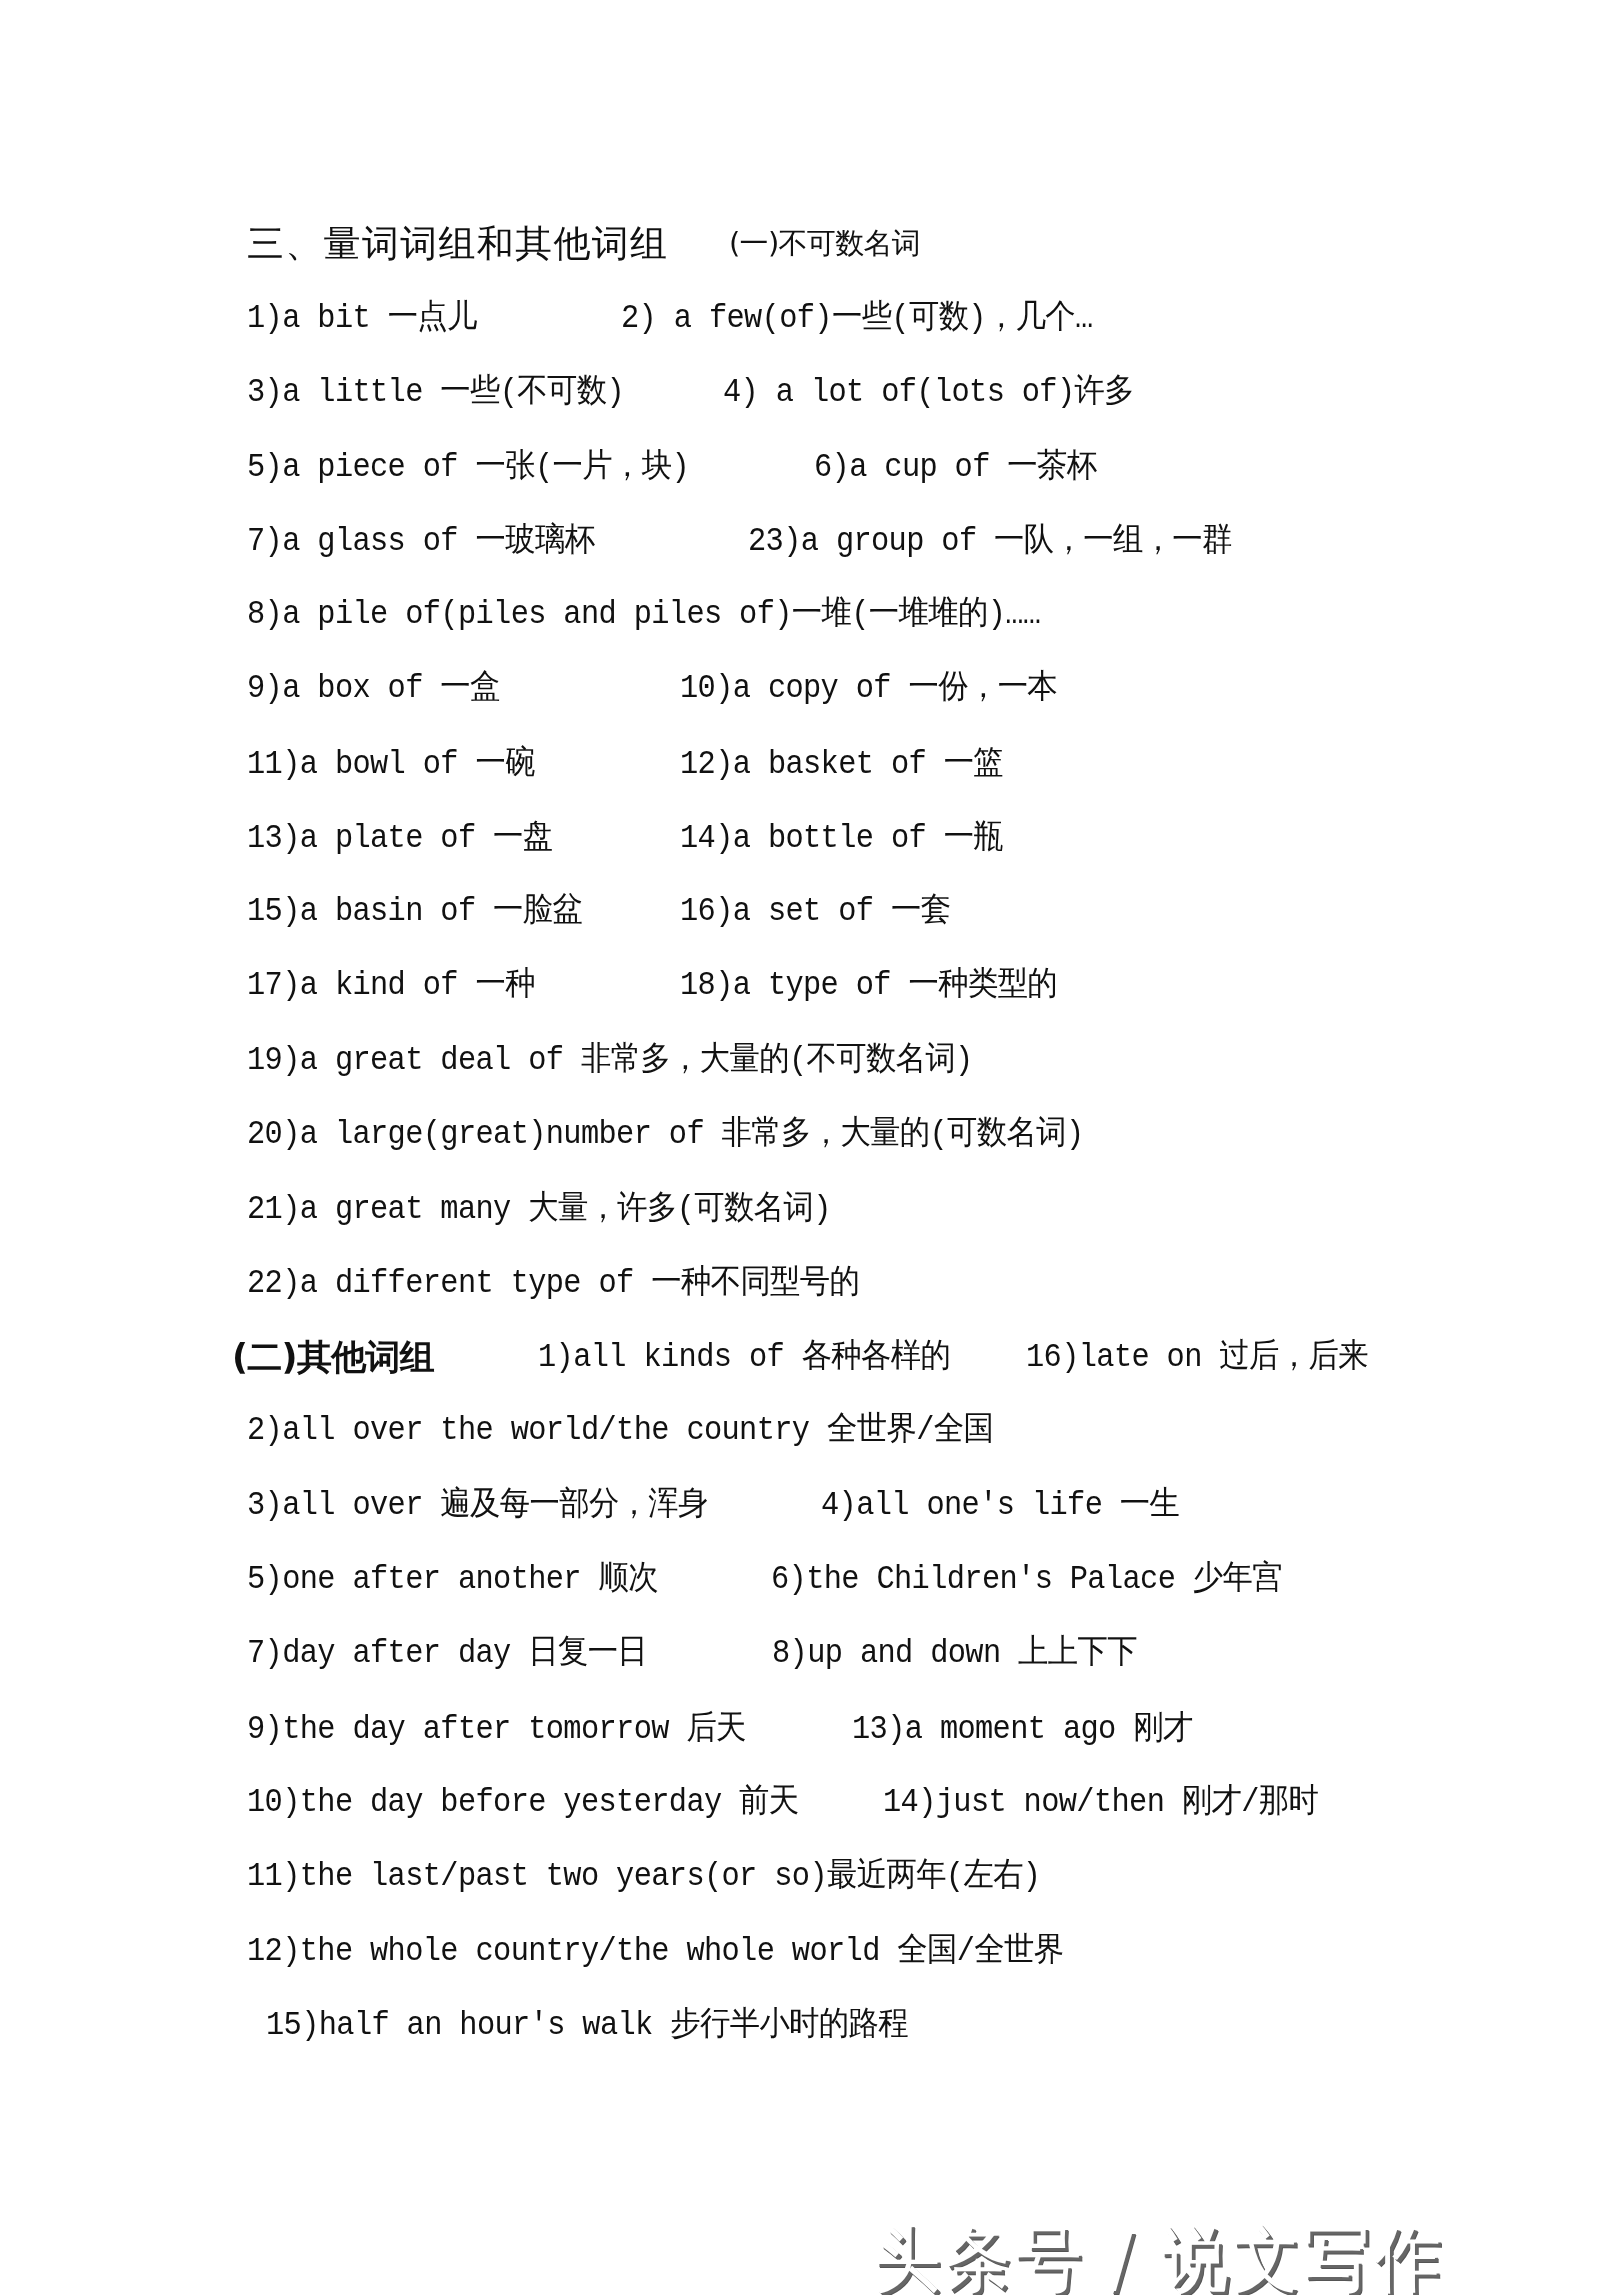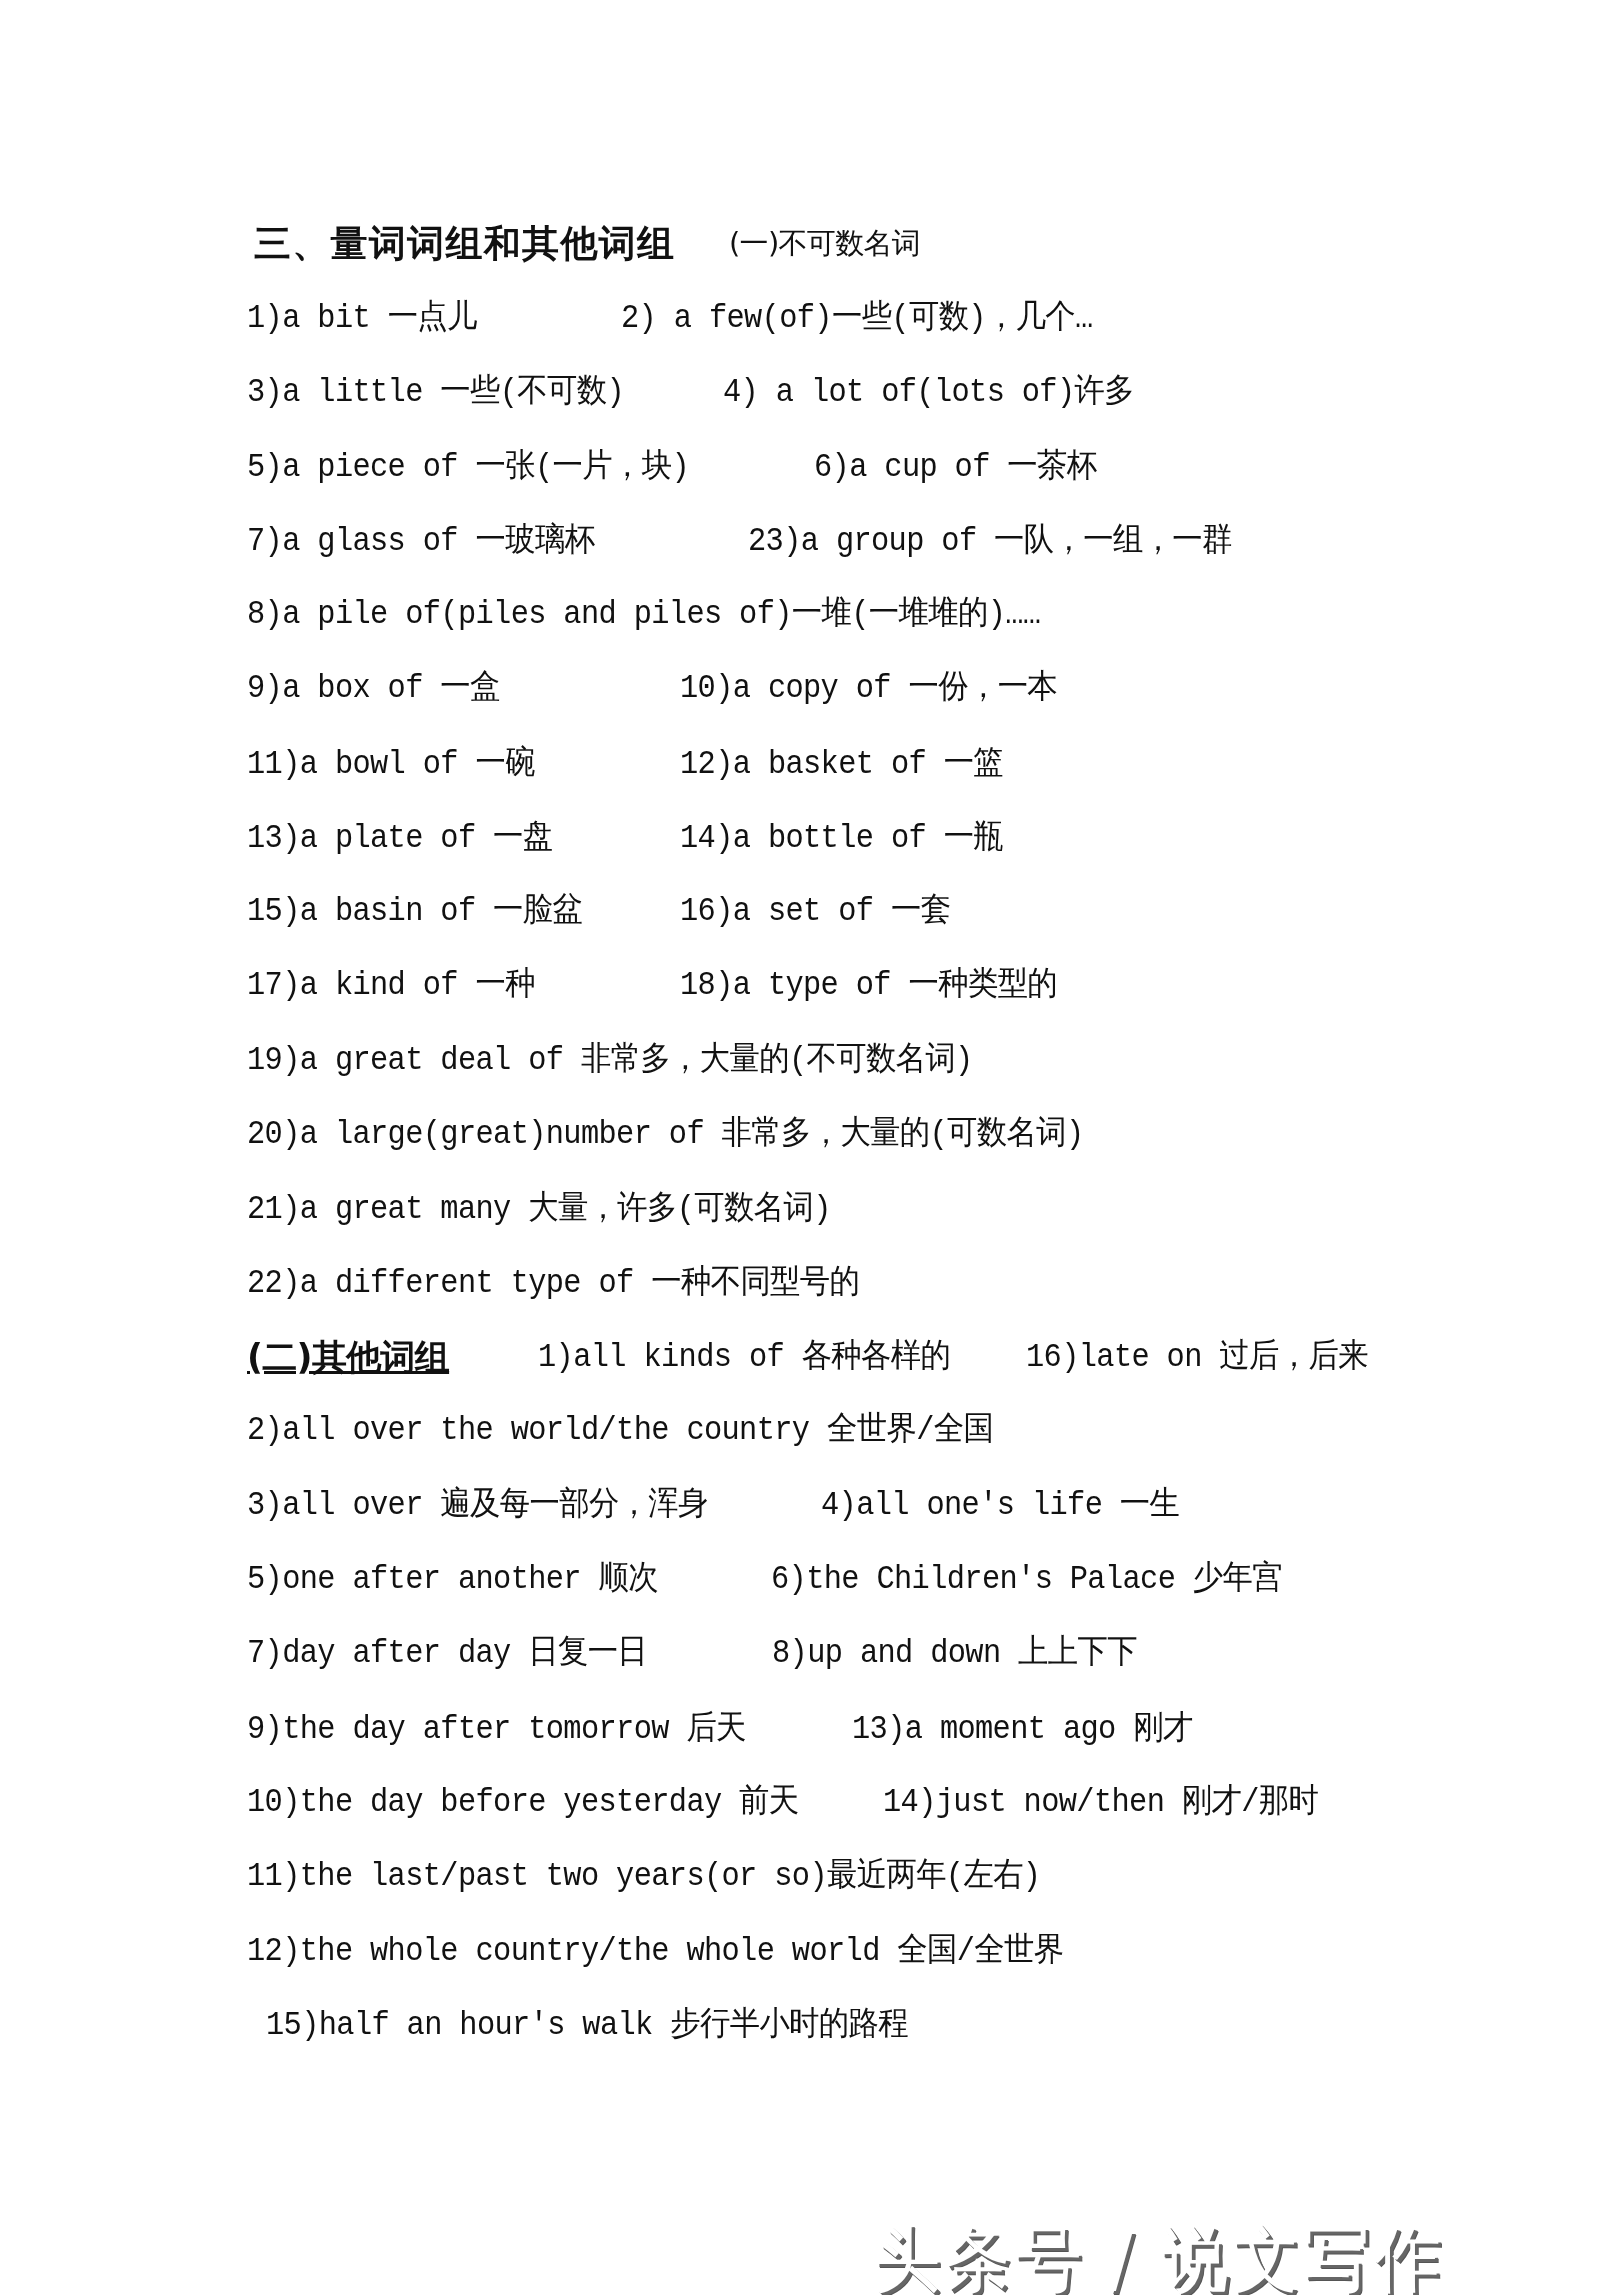--- a/index.html
+++ b/index.html
@@ -6,21 +6,21 @@
   body {
     width:1623px; height:2295px; background:#ffffff; position:relative; overflow:hidden;
     font-family: "Liberation Mono", "DejaVu Sans Mono", monospace; color:#111;
   }
   .line { position:absolute; left:0; height:59px; white-space:nowrap; }
   .seg {
     position:absolute; top:0; white-space:nowrap;
     font-size:33px; line-height:59px; letter-spacing:-0.7px;
     transform: scaleX(0.92); transform-origin:left center;
   }
-  .h1 { font-family:"DejaVu Sans", sans-serif; font-weight:bold; font-size:37px; letter-spacing:1.3px; transform:none;margin-left:7px; }
+  .h1 { font-family:"DejaVu Sans", sans-serif; font-weight:normal; font-size:37px; letter-spacing:1.3px; transform:none; }
   .h1-sub { font-family:"DejaVu Sans", sans-serif; font-size:29px; transform:none; }
   .h2 { font-family:"DejaVu Sans", sans-serif; font-weight:bold; font-size:35px; transform:none; }
   .watermark {
     position:absolute; left:873px; top:2211px; font-family:"DejaVu Sans", sans-serif;
     font-size:73px; color:#ffffff; letter-spacing:3.9px;
     text-shadow: 3.3px 3.3px 0 #666, 3.9px 3.9px 0 #555;
     transform: scaleX(0.92); transform-origin:left center; white-space:nowrap;
   }
 </style>
 </head>
@@ -90,21 +90,21 @@
 
 <div class="line" style="top:1180px;">
   <span class="seg" style="left:247px;"><span>21)</span><span>a great many</span> <span>大量，许多(可数名词)</span></span>
 </div>
 
 <div class="line" style="top:1254px;">
   <span class="seg" style="left:247px;"><span>22)</span><span>a different type of</span> <span>一种不同型号的</span></span>
 </div>
 
 <div class="line" style="top:1328px;">
-  <span class="seg h2" style="left:247px;text-decoration:underline;">(二)其他词组</span>
+  <span class="seg h2" style="left:232px;">(二)其他词组</span>
   <span class="seg" style="left:538px;"><span>1)</span><span>all kinds of</span> <span>各种各样的</span></span>
   <span class="seg" style="left:1026px;"><span>16)</span><span>late on</span> <span>过后，后来</span></span>
 </div>
 
 <div class="line" style="top:1401px;">
   <span class="seg" style="left:247px;"><span>2)</span><span>all over the world/the country</span> <span>全世界/全国</span></span>
 </div>
 
 <div class="line" style="top:1476px;">
   <span class="seg" style="left:247px;"><span>3)</span><span>all over</span> <span>遍及每一部分，浑身</span></span>

